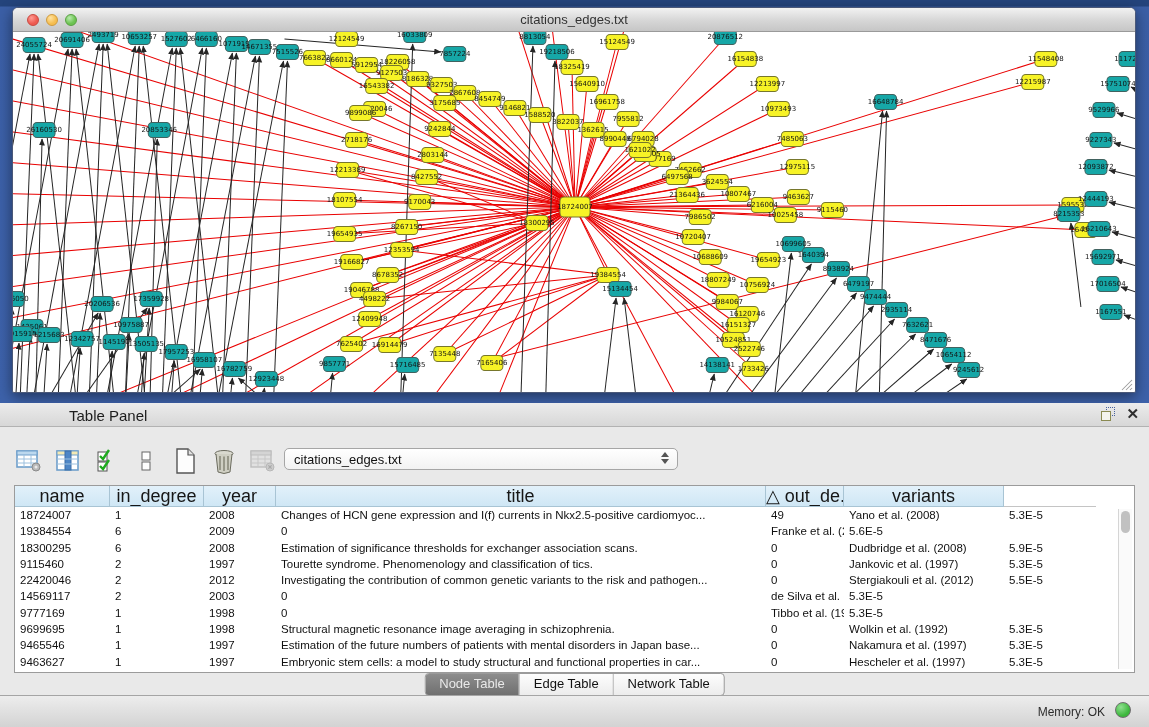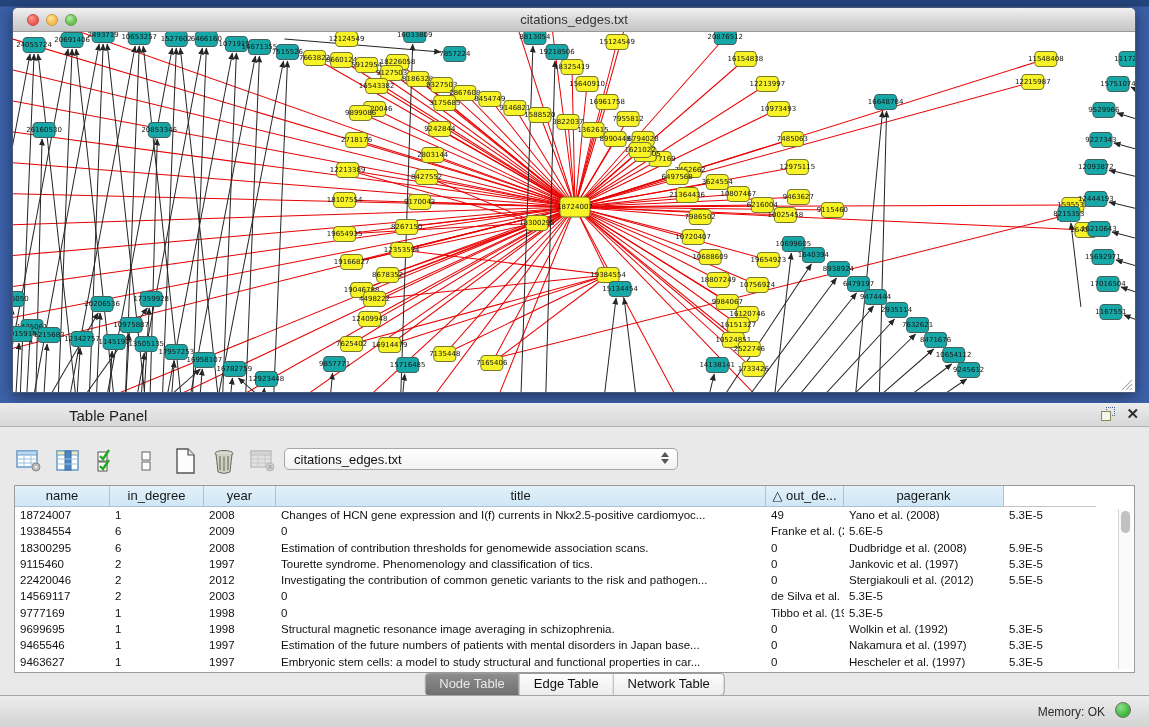--- a/index.html
+++ b/index.html
@@ -49,21 +49,21 @@
   .combo .ctext{position:absolute;left:9px;top:2.5px;}
   .combo .arrows{position:absolute;right:8px;top:3px;display:flex;flex-direction:column;gap:2px;}
   .combo .up{width:0;height:0;border-left:4px solid transparent;border-right:4px solid transparent;border-bottom:5px solid #555;}
   .combo .dn{width:0;height:0;border-left:4px solid transparent;border-right:4px solid transparent;border-top:5px solid #555;}
   
   .ttable{position:absolute;left:14px;top:82px;width:1121px;height:188px;background:#fff;
           border:1px solid #9b9b9b;box-sizing:border-box;}
   .thead,.trow{display:grid;grid-template-columns:95px 94px 72px 490px 78px 160px 92px 1fr;}
   .thead{height:21px;}
   .hcell{background:linear-gradient(#e2f1fa,#cfe7f5);border-right:1px solid #a8c4d4;border-bottom:1px solid #a8c4d4;
-         font-size:13px;color:#161616;text-align:center;line-height:20px;overflow:hidden;white-space:nowrap;}
+         font-size:18px;color:#161616;text-align:center;line-height:20px;overflow:hidden;white-space:nowrap;}
   .hcell:last-child{background:transparent;border-right:none;border-bottom:1px solid #c4c4c4;}
   .trow{height:16.3px;}
   .tcell{font-size:11.5px;color:#101010;line-height:16px;padding-left:5px;overflow:hidden;white-space:nowrap;}
   .vscroll{position:absolute;right:2px;top:23px;width:13px;height:160px;background:#fafafa;
            border-left:1px solid #d5d5d5;}
   .vthumb{position:absolute;left:1.5px;top:2px;width:9px;height:22px;border-radius:5px;background:#c1c1c1;}
   
   .seg{position:absolute;left:50%;top:270px;transform:translateX(-50%);height:21px;display:flex;
        border:1px solid #9b9b9b;border-radius:4px;overflow:hidden;background:linear-gradient(#fdfdfd,#ececec);
        box-shadow:0 1px 0 rgba(255,255,255,.7);}
@@ -925,21 +925,21 @@
       </span>
   </div>
 
   <div class="ttable">
     <div class="thead">
       <div class="hcell">name</div>
       <div class="hcell">in_degree</div>
       <div class="hcell">year</div>
       <div class="hcell">title</div>
       <div class="hcell">△ out_de...</div>
-      <div class="hcell">pagerank</div>
+      <div class="hcell">variants</div>
       <div class="hcell"></div>
     </div>
     <div id="table-body">
         <div class="trow">
           <div class="tcell">18724007</div>
           <div class="tcell">1</div>
           <div class="tcell">2008</div>
           <div class="tcell">Changes of HCN gene expression and I(f) currents in Nkx2.5-positive cardiomyoc...</div>
           <div class="tcell">49</div>
           <div class="tcell">Yano et al. (2008)</div>
@@ -952,21 +952,21 @@
           <div class="tcell">2009</div>
           <div class="tcell">0</div>
           <div class="tcell">Franke et al. (2009)</div>
           <div class="tcell">5.6E-5</div>
           <div class="tcell"></div>
         </div>
         <div class="trow">
           <div class="tcell">18300295</div>
           <div class="tcell">6</div>
           <div class="tcell">2008</div>
-          <div class="tcell">Estimation of contribution thresholds for genomewide association scans.</div>
+          <div class="tcell">Estimation of significance thresholds for exchanger association scans.</div>
           <div class="tcell">0</div>
           <div class="tcell">Dudbridge et al. (2008)</div>
           <div class="tcell">5.9E-5</div>
           <div class="tcell"></div>
         </div>
         <div class="trow">
           <div class="tcell">9115460</div>
           <div class="tcell">2</div>
           <div class="tcell">1997</div>
           <div class="tcell">Tourette syndrome. Phenomenology and classification of tics.</div>

